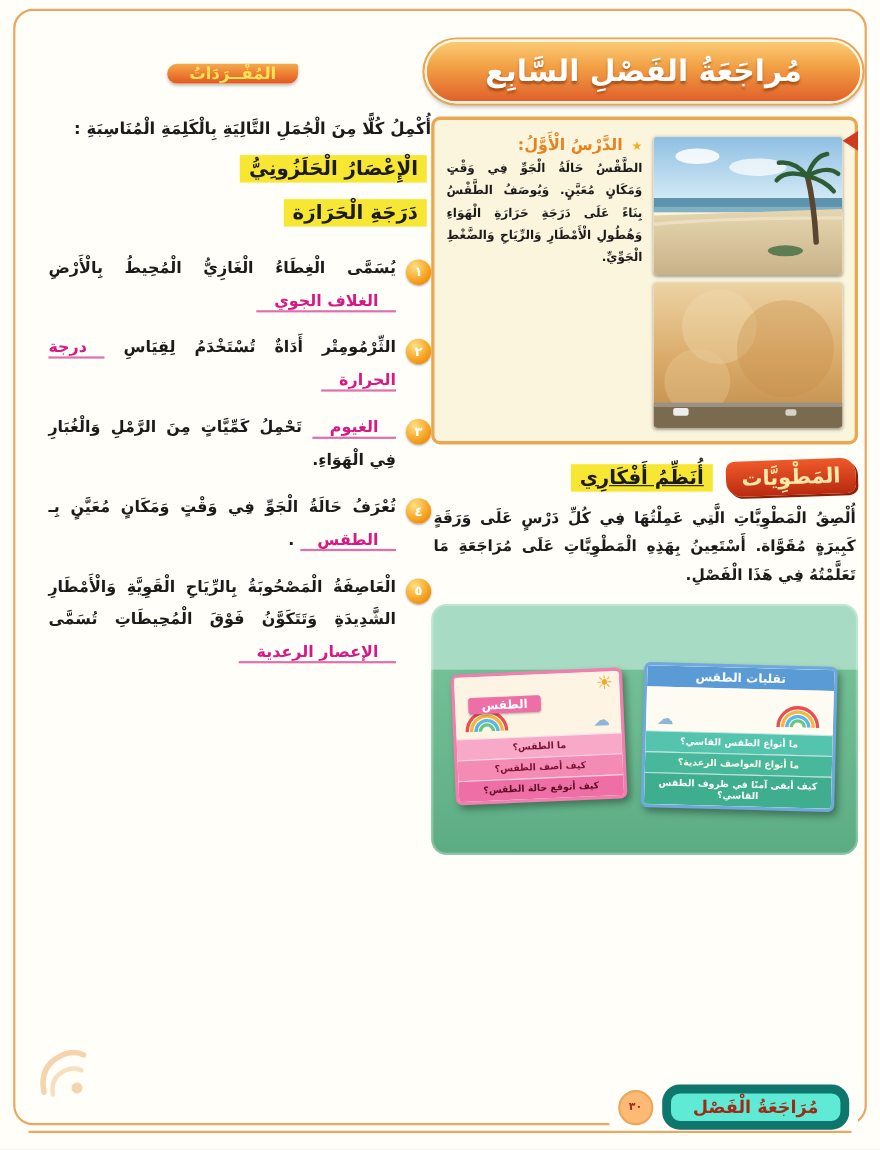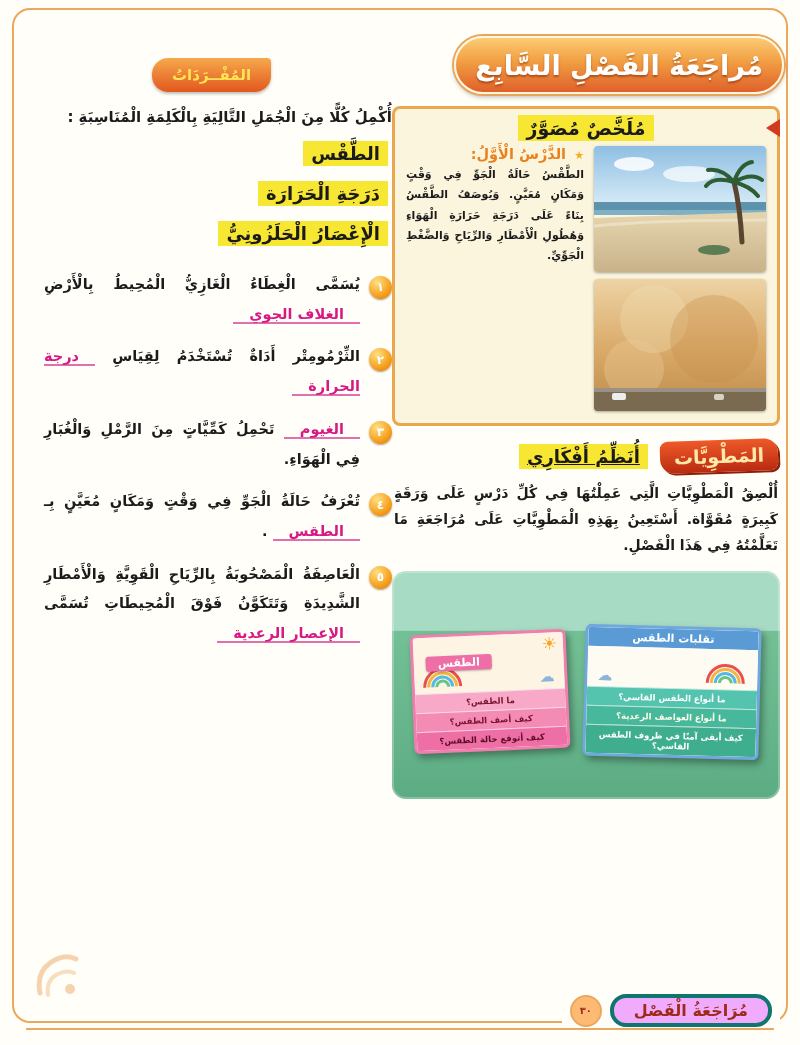--- a/index.html
+++ b/index.html
@@ -10,31 +10,31 @@
     direction:rtl; overflow:hidden; color:#1b1b1b;
   }
   .frame {
     position:absolute; top:8px; left:12px; right:12px; bottom:22px;
     border:2px solid #ECA75F; border-radius:18px; pointer-events:none;
   }
   .frame2 { position:absolute; left:26px; right:26px; bottom:15px; border-top:2px solid #ECA75F; }
 
   
   .banner {
-    position:absolute; top:36px; right:16px; width:330px; height:58px;
+    position:absolute; top:36px; right:16px; width:398px; height:58px;
     background:linear-gradient(180deg,#FBCB74 0%,#F2A044 42%,#E0602A 100%);
     border-radius:30px; border:2px solid #FFF6DF;
     box-shadow:0 0 0 2px #E8A558, 0 3px 5px rgba(0,0,0,.28);
     display:flex; align-items:center; justify-content:center; z-index:5;
   }
   .banner-text { font-size:27px; font-weight:bold; color:#fff; text-shadow:0 2px 2px rgba(125,45,0,.55); }
 
   
   .vocab-badge {
-    position:absolute; top:58px; left:152px; height:34px; padding:0 20px;
+    position:absolute; top:58px; left:152px; height:18px; padding:0 20px;
     background:linear-gradient(180deg,#F6A94C,#E2571E);
     border-radius:16px 4px 16px 16px; display:flex; align-items:center;
     box-shadow:0 2px 3px rgba(0,0,0,.25); z-index:4;
   }
   .vocab-badge span { color:#FFE455; font-weight:bold; font-size:15px; }
 
   
   .left-col { position:absolute; top:104px; right:408px; width:348px; }
   .instruction { font-weight:bold; font-size:15px; margin-bottom:12px; line-height:1.8; }
   .vocab-word { margin:0 4px 19px; font-size:18px; font-weight:bold; }
@@ -111,21 +111,21 @@
   .flap.b1 { background:#54C4AE; color:#fff; }
   .flap.b2 { background:#47B89B; color:#FFFDE8; }
   .flap.b3 { background:#3FAE8F; color:#fff; }
 
   
   .footer {
     position:absolute; bottom:18px; right:20px; display:flex; align-items:center; gap:8px;
     background:#FFFEF8; padding:0 8px; z-index:6;
   }
   .footer-pill {
-    border:4px solid #0f766e; background:#f0abfc; border-radius:16px;
+    border:8px solid #0f766e; background:#5eead4; border-radius:16px;
     padding:3px 20px; color:#9E2B18; font-weight:bold; font-size:16px;
   }
   .page-circle {
     width:32px; height:32px; border-radius:50%; border:2px solid #ECA75F;
     background:#fdba74; color:#9E2B18; font-weight:bold; font-size:10px;
     display:flex; align-items:center; justify-content:center;
   }
   .watermark { position:absolute; left:34px; bottom:44px; opacity:.6; line-height:0; }
 </style>
 </head>
@@ -140,23 +140,22 @@
   </div>
 
   <div class="vocab-badge">
     <span>المُفْــرَدَاتُ</span>
   </div>
 
   <div class="left-col">
     <div class="instruction">أُكْمِلُ كُلًّا مِنَ الْجُمَلِ التَّالِيَةِ بِالْكَلِمَةِ الْمُنَاسِبَةِ :</div>
 
     <div>
-      <div class="vocab-word"><span class="hl">الطَّقْس</span></div>
+      <div class="vocab-word"><span class="hl">الْإِعْصَارُ الْحَلَزُونِيُّ</span></div>
       <div class="vocab-word"><span class="hl">دَرَجَةِ الْحَرَارَة</span></div>
-      <div class="vocab-word"><span class="hl">الْإِعْصَارُ الْحَلَزُونِيُّ</span></div>
     </div>
 
     <div class="questions">
       <div class="q">
         <span class="q-num">١</span>
         <span class="q-text">
           <span>يُسَمَّى الْغِطَاءُ الْغَازِيُّ الْمُحِيطُ بِالْأَرْضِ</span>
           <span class="answer">الغلاف الجوي</span>
           <span></span>
         </span>
@@ -193,23 +192,20 @@
           <span></span>
         </span>
       </div>
     </div>
   </div>
 
   <div class="right-col">
 
     <div class="summary-panel">
       <div class="ribbon"></div>
-      <div class="summary-title">
-        <span class="hl">مُلَخَّصٌ مُصَوَّرٌ</span>
-      </div>
 
       <div class="lesson">
         <div class="lesson-photo">
           <svg width="172" height="126" viewBox="0 0 172 126">
             <defs>
               <linearGradient id="sky" x1="0" y1="0" x2="0" y2="1">
                 <stop offset="0" stop-color="#8FBFE3"></stop>
                   <stop offset="1" stop-color="#D9EDF7"></stop>
               </linearGradient>
               <linearGradient id="sand" x1="0" y1="0" x2="0" y2="1">

